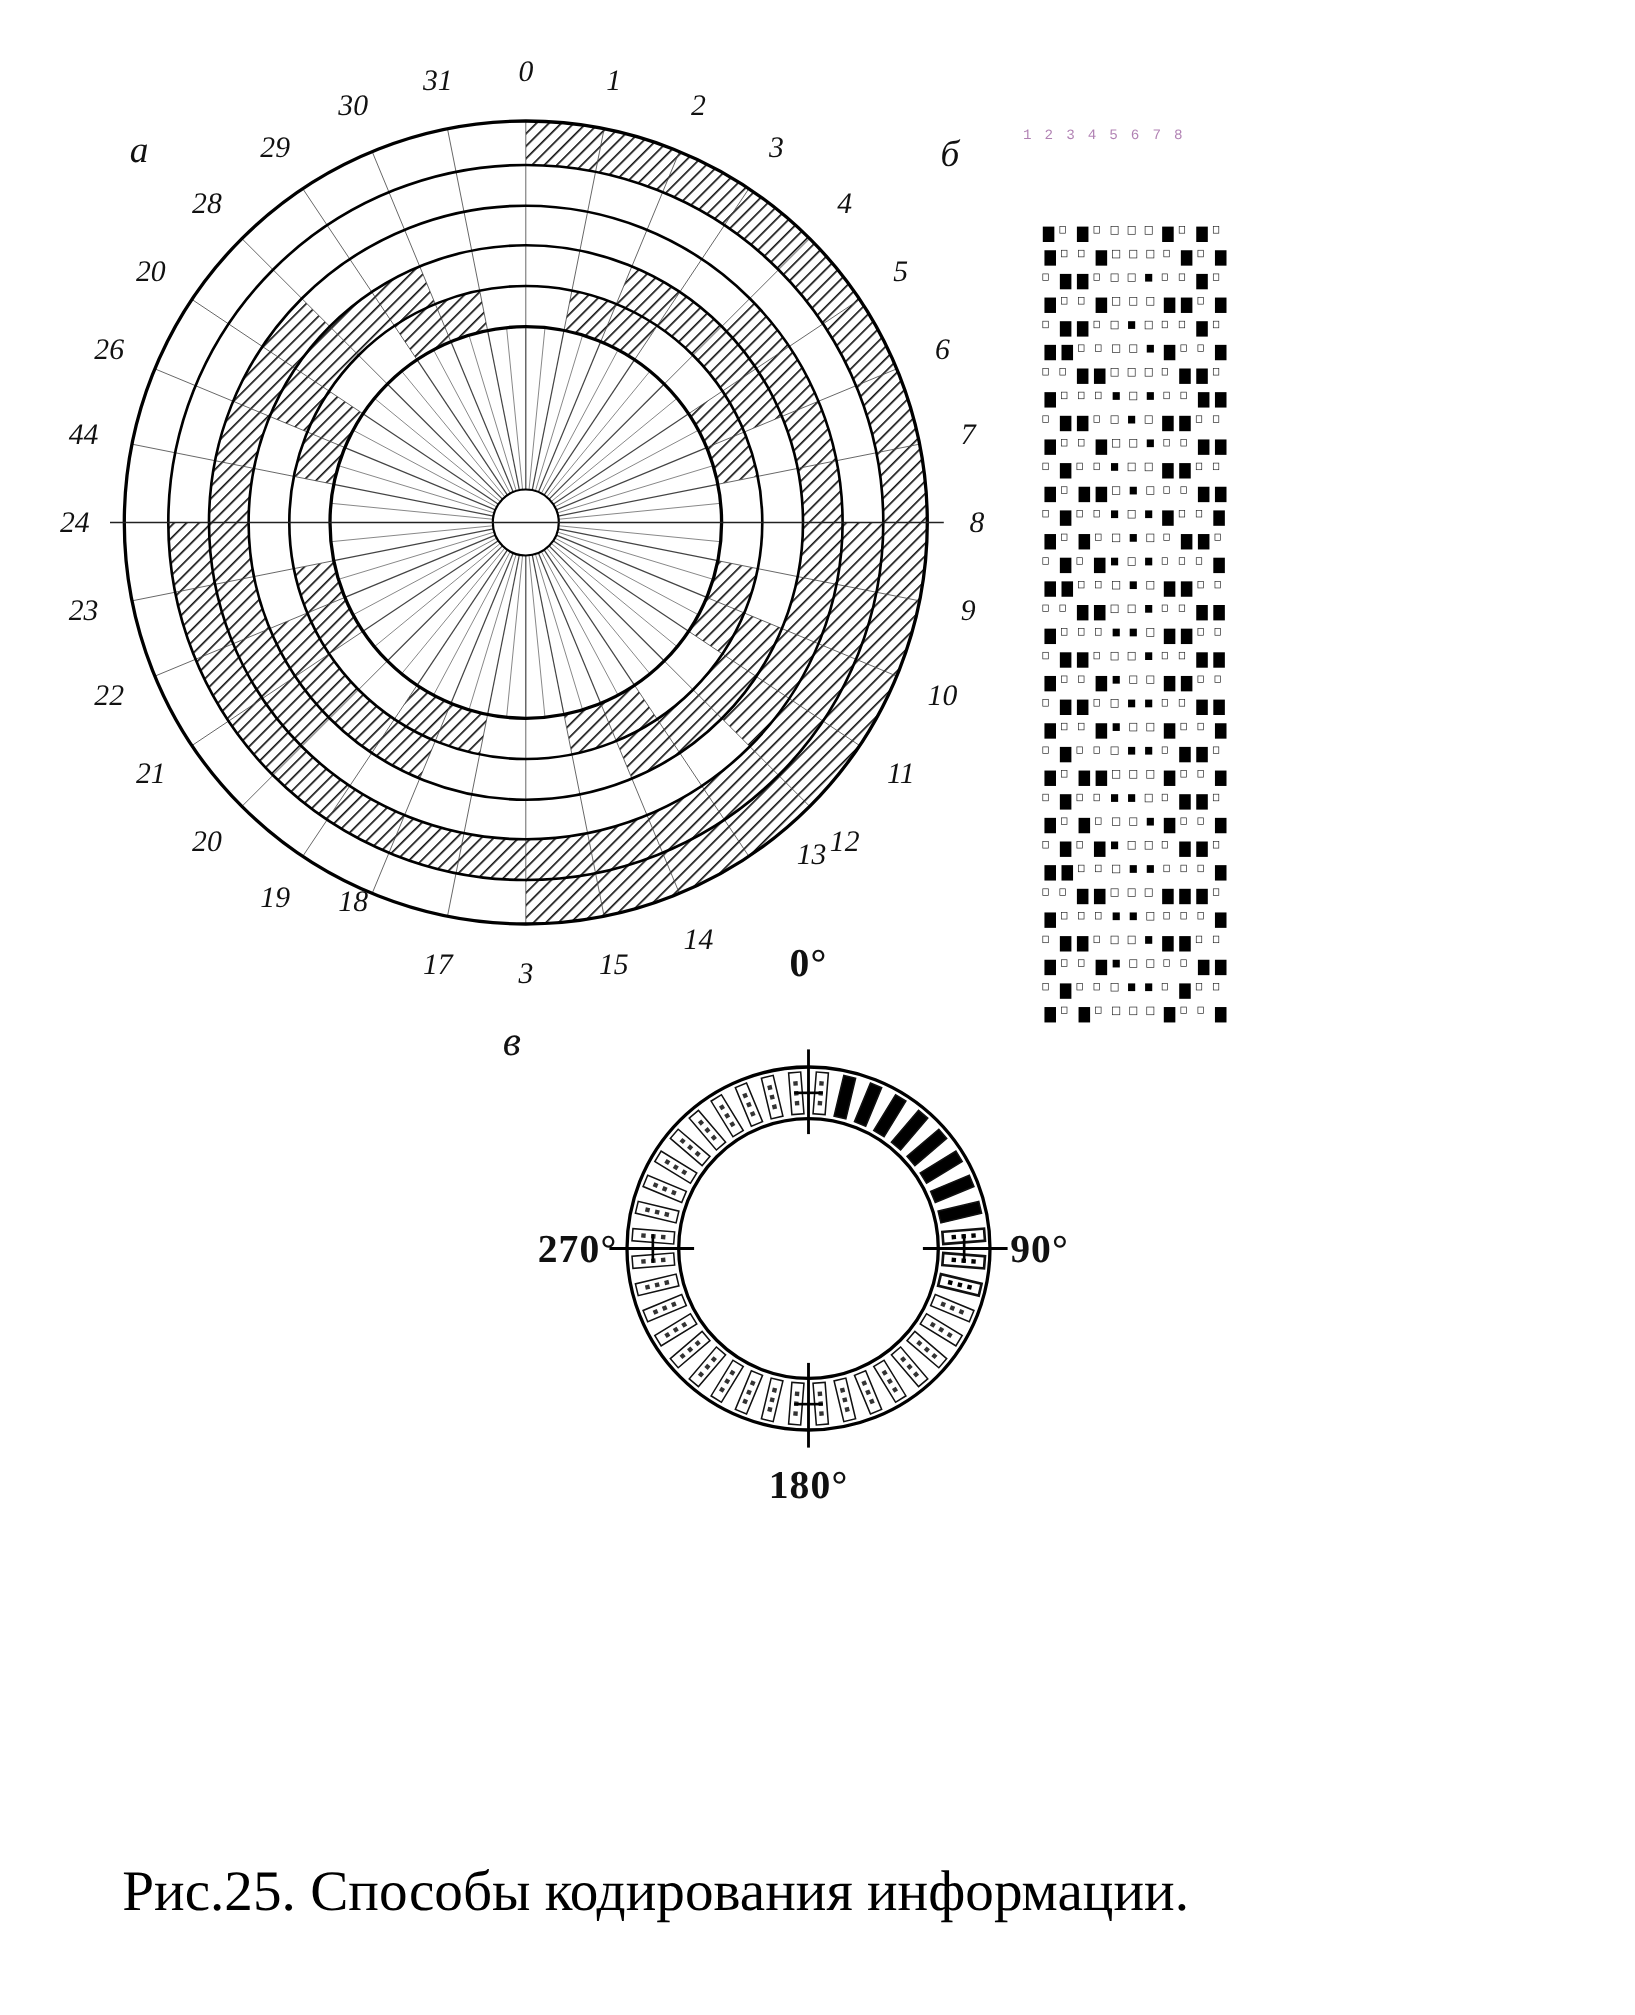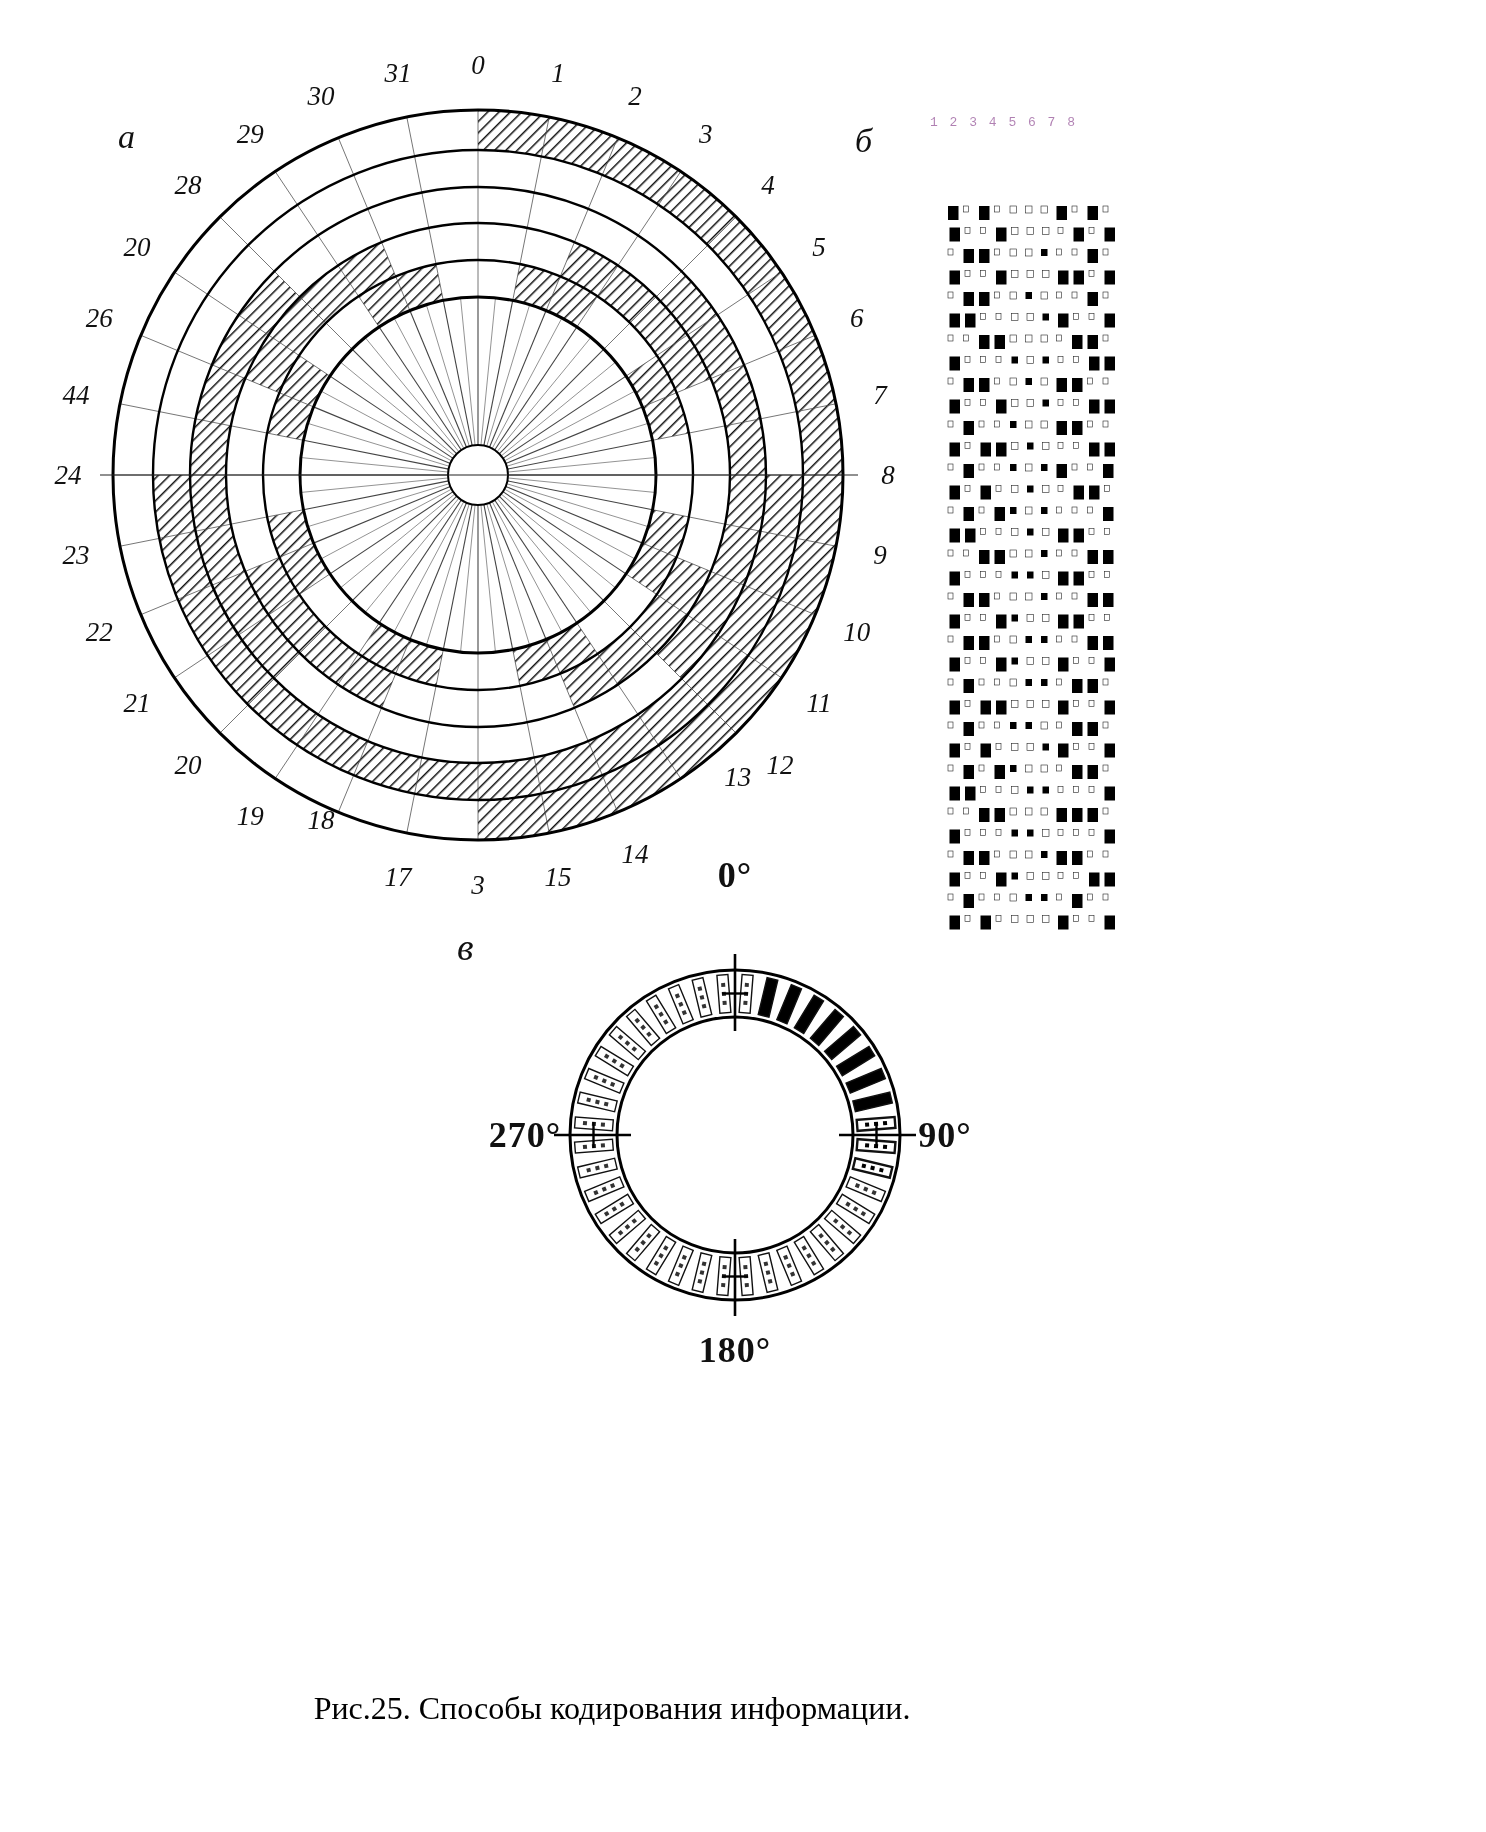--- a/index.html
+++ b/index.html
@@ -96,23 +96,22 @@
   }
 
   
   #caption {
     position: absolute;
     left: 0;
     top: 1690px;
     width: 1192px;
     text-align: center;
     font-family: "Liberation Serif", serif;
-    font-size: 32px;
+    font-size: 52px;
     color: #000;
-    margin-left: 16px;
   }
 </style>
 </head>
 <body>
 
 <div class="figure-root">
 
   <div class="panel-letter" id="letter-a">а</div>
 
   <div id="panel-a">
@@ -396,21 +395,21 @@
         <div class="tick-num" style="left: 534.9px; top: 16.2094px;">2</div>
         <div class="tick-num" style="left: 605.784px; top: 54.0975px;">3</div>
         <div class="tick-num" style="left: 667.914px; top: 105.086px;">4</div>
         <div class="tick-num" style="left: 718.903px; top: 167.216px;">5</div>
         <div class="tick-num" style="left: 756.791px; top: 238.1px;">6</div>
         <div class="tick-num" style="left: 780.122px; top: 315.013px;">7</div>
         <div class="tick-num" style="left: 788px; top: 395px;">8</div>
         <div class="tick-num" style="left: 780.122px; top: 474.987px;">9</div>
         <div class="tick-num" style="left: 756.791px; top: 551.9px;">10</div>
         <div class="tick-num" style="left: 718.903px; top: 622.784px;">11</div>
-        <div class="tick-num" style="left: 667.914px; top: 684.914px; margin-left: 12px;">12</div>
+        <div class="tick-num" style="left: 667.914px; top: 684.914px;">12</div>
         <div class="tick-num" style="left: 605.784px; top: 697px; margin-left: 32px;">13</div>
         <div class="tick-num" style="left: 534.9px; top: 773.791px;">14</div>
         <div class="tick-num" style="left: 457.987px; top: 797.122px;">15</div>
         <div class="tick-num" style="left: 378px; top: 805px;">3</div>
         <div class="tick-num" style="left: 298.013px; top: 797.122px;">17</div>
         <div class="tick-num" style="left: 221.1px; top: 740px;">18</div>
         <div class="tick-num" style="left: 150.216px; top: 735.903px;">19</div>
         <div class="tick-num" style="left: 88.0862px; top: 684.914px;">20</div>
         <div class="tick-num" style="left: 37.0975px; top: 622.784px;">21</div>
         <div class="tick-num" style="left: -0.790608px; top: 551.9px;">22</div>

